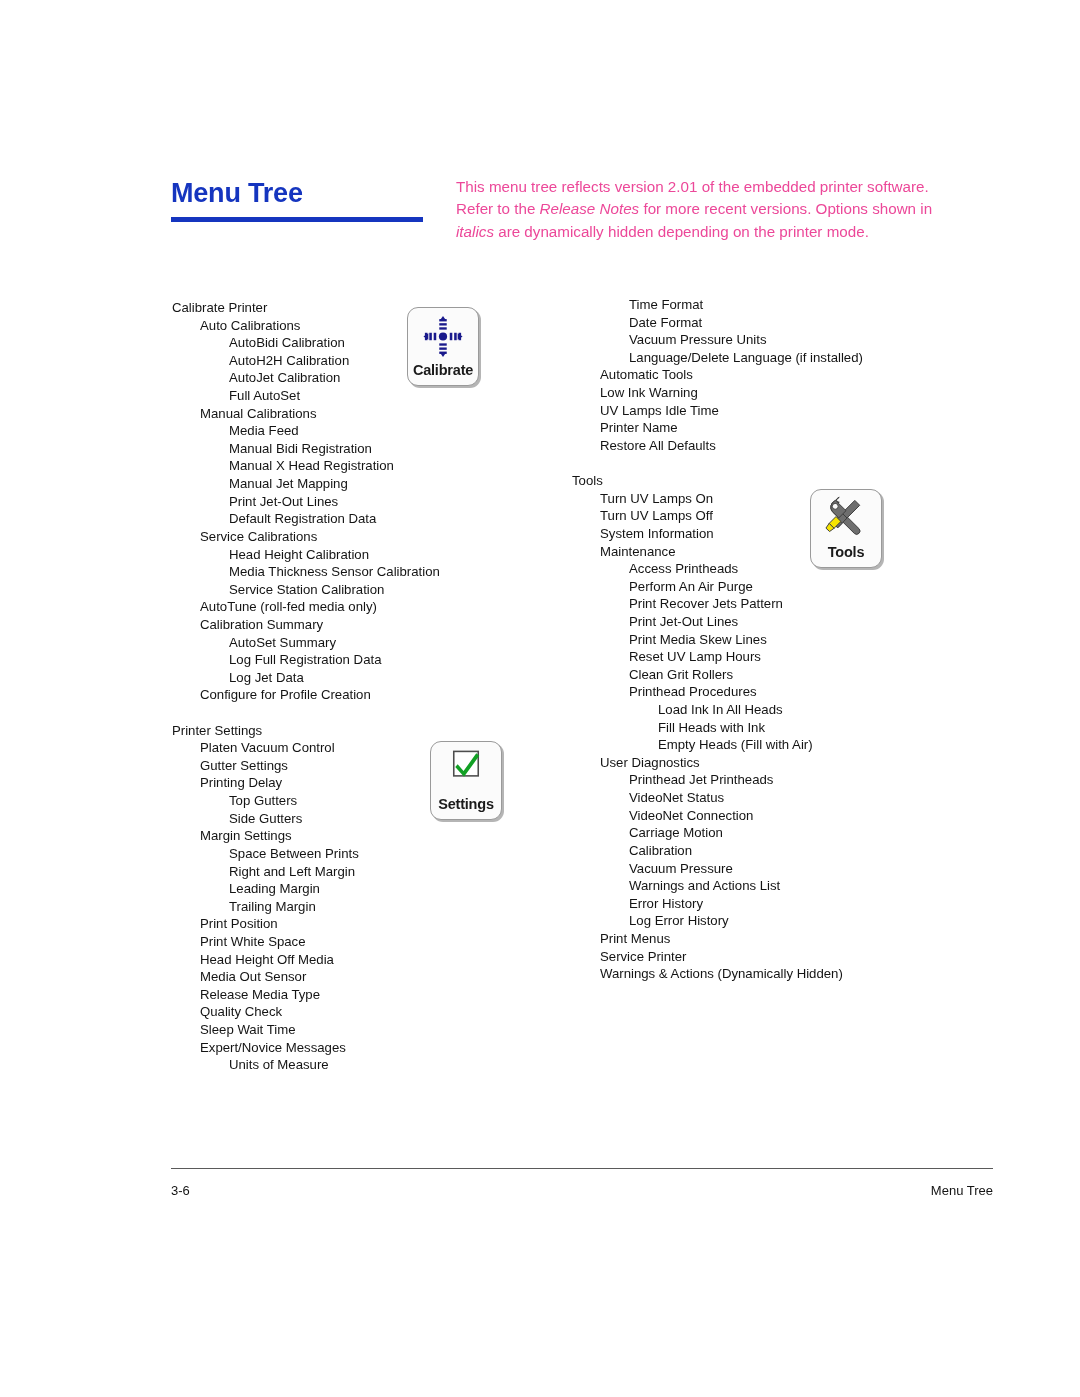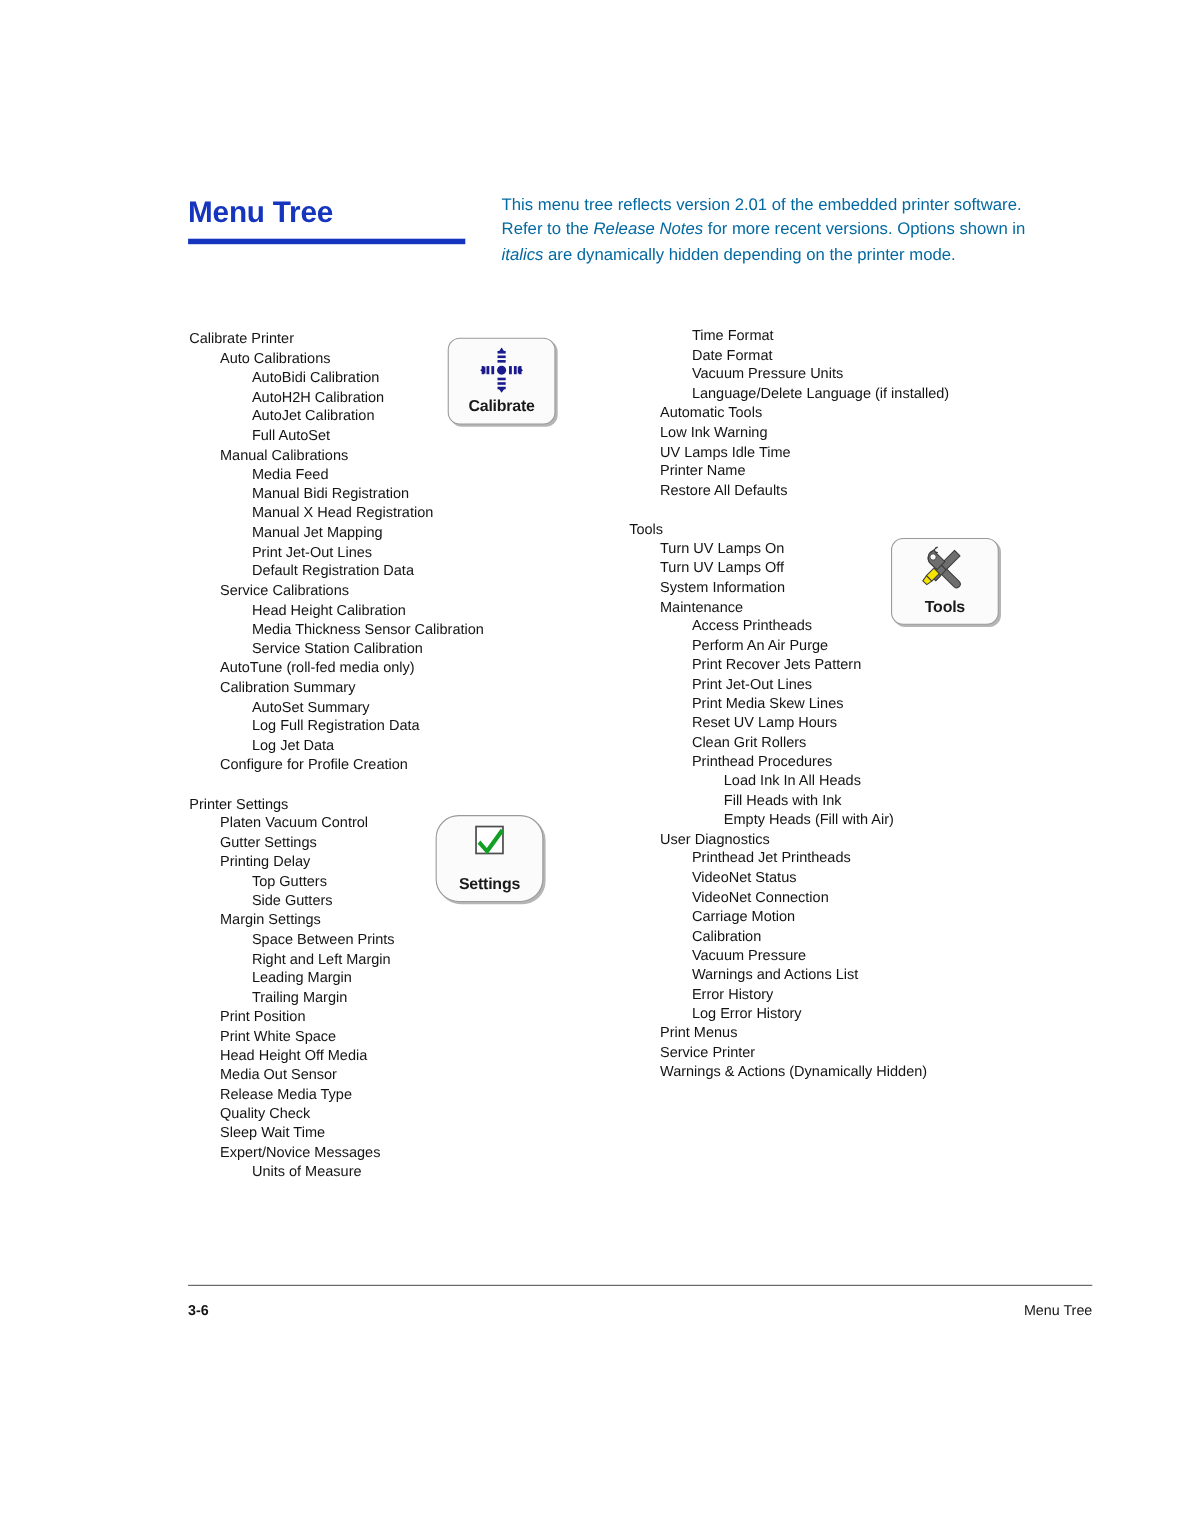--- a/index.html
+++ b/index.html
@@ -50,21 +50,21 @@
     height: 5px;
     background: #1535bf;
   }
   .intro {
     position: absolute;
     left: 285px;
     top: -2px;
     width: 510px;
     font-size: 15.2px;
     line-height: 22.3px;
-    color: #0369a1;
+    color: #ec4899;
   }
   .intro i { font-style: italic; }
 
   
   .col {
     position: absolute;
     font-size: 13.2px;
     line-height: 17.62px;
     color: #141414;
     white-space: nowrap;
@@ -75,21 +75,21 @@
   .tree-item { height: 17.62px; }
   .lvl0 { padding-left: 0px; }
   .lvl1 { padding-left: 28px; }
   .lvl2 { padding-left: 57px; }
   .lvl3 { padding-left: 86px; }
   .spacer { height: 17.62px; }
 
   
   .icon-btn {
     position: absolute;
-    width: 98px;
+    width: 72px;
     height: 79px;
     border: 1px solid #9a9a9a;
     border-radius: 11px;
     background: #fbfbfb;
     box-shadow: 2px 2px 0 0 rgba(120,120,120,0.55);
     box-sizing: border-box;
   }
   .icon-btn .glyph {
     position: absolute;
     left: 0;
@@ -103,39 +103,38 @@
     bottom: 7px;
     width: 100%;
     text-align: center;
     font-size: 14.5px;
     font-weight: bold;
     color: #1a1a1a;
     letter-spacing: -0.2px;
   }
 
   #icon-calibrate { left: 363px; top: 307px; }
-  #icon-settings  { left: 352px; top: 741px; border-radius: 21px; }
+  #icon-settings  { left: 386px; top: 741px; }
   #icon-tools     { left: 766px; top: 489px; }
 
   
   .footer-rule {
     position: absolute;
     left: 127px;
     top: 1168px;
     width: 822px;
     height: 1px;
     background: #5a5a5a;
   }
   .footer-left {
     position: absolute;
     left: 127px;
     top: 1183px;
     font-size: 13px;
     color: #141414;
-    font-weight: bold;
   }
   .footer-right {
     position: absolute;
     right: 131px;
     top: 1183px;
     font-size: 13px;
     color: #141414;
   }
 </style>
 </head>

